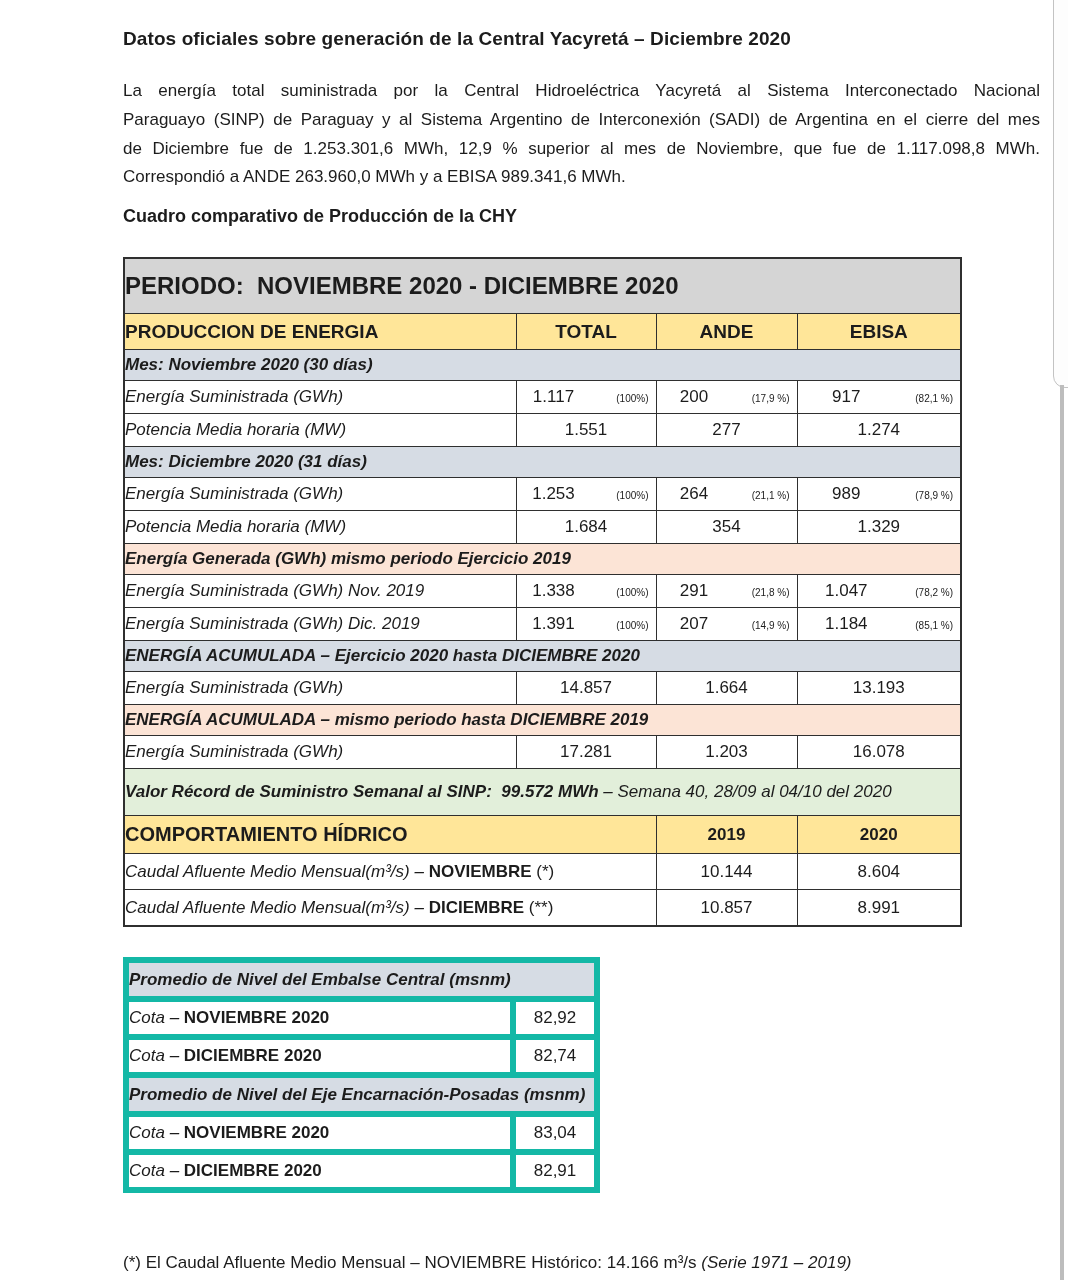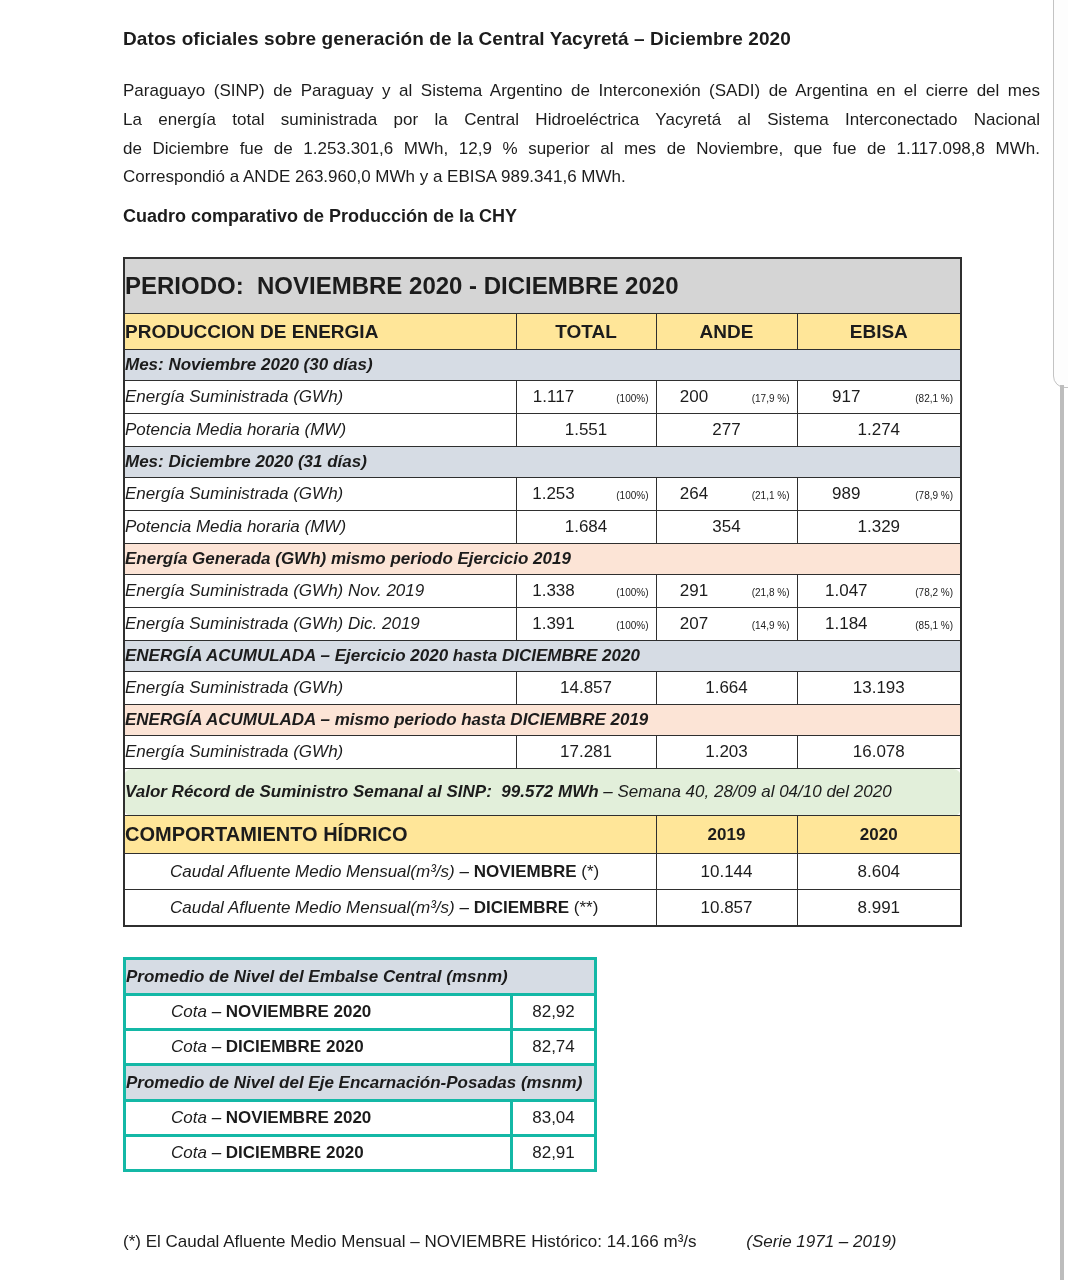--- a/index.html
+++ b/index.html
@@ -61,21 +61,21 @@
   table.main td {
     border: 1px solid #2f2f2f;
     padding: 0;
     vertical-align: middle;
     overflow: hidden;
   }
   tr.r-period td   { height: 54px; }
   tr.r-hdr td      { height: 35px; }
   tr.r-sec td      { height: 30px; }
   tr.r-data td     { height: 32px; }
-  tr.r-record td   { height: 46px; border-radius: 8px; }
+  tr.r-record td   { height: 46px; }
   tr.r-hydrohdr td { height: 37px; }
   tr.r-hydro td    { height: 35px; }
 
   .bg-gray   { background: #d5d5d5; }
   .bg-yellow { background: #ffe699; }
   .bg-blue   { background: #d6dce4; }
   .bg-pink   { background: #fce4d6; }
   .bg-green  { background: #e2efda; }
 
   td.period {
@@ -140,34 +140,34 @@
     padding-left: 9px;
   }
   td.hydro-year {
     font-size: 17px;
     font-weight: bold;
     text-align: center;
   }
   td.hydro-lbl {
     padding-left: 9px;
   }
-  .it   { font-style: italic; padding-left: 45px; }
+  .it   { font-style: italic; }
   .bd   { font-weight: bold; }
 
   
   table.level {
     margin: 30px 0 0 123px;
     width: 471px;
     border-collapse: collapse;
     table-layout: fixed;
     border: 2px solid #2f2f2f;
     font-size: 17px;
   }
   table.level td {
-    border: 3px solid #14b8a6;
+    border: 6px solid #14b8a6;
     padding: 0;
     vertical-align: middle;
     overflow: hidden;
   }
   tr.l-hdr td  { height: 33px; }
   tr.l-data td { height: 32px; }
   td.l-head {
     background: #d6dce4;
     font-weight: bold;
     font-style: italic;
@@ -207,22 +207,22 @@
   }
 </style>
 </head>
 <body>
 
 <div class="content">
 
   <div class="doc-title">Datos oficiales sobre generación de la Central Yacyretá – Diciembre 2020</div>
 
   <div class="intro">
+    <div class="intro-line">La energía total suministrada por la Central Hidroeléctrica Yacyretá al Sistema Interconectado Nacional</div>
     <div class="intro-line">Paraguayo (SINP) de Paraguay y al Sistema Argentino de Interconexión (SADI) de Argentina en el cierre del mes</div>
-    <div class="intro-line">La energía total suministrada por la Central Hidroeléctrica Yacyretá al Sistema Interconectado Nacional</div>
     <div class="intro-line">de Diciembre fue de 1.253.301,6 MWh, 12,9 % superior al mes de Noviembre, que fue de 1.117.098,8 MWh.</div>
     <div class="intro-line last">Correspondió a ANDE 263.960,0 MWh y a EBISA 989.341,6 MWh.</div>
   </div>
 
   <div class="doc-subtitle">Cuadro comparativo de Producción de la CHY</div>
 
   <table class="main">
     <colgroup>
       <col style="width:392px">
         <col style="width:140px">

